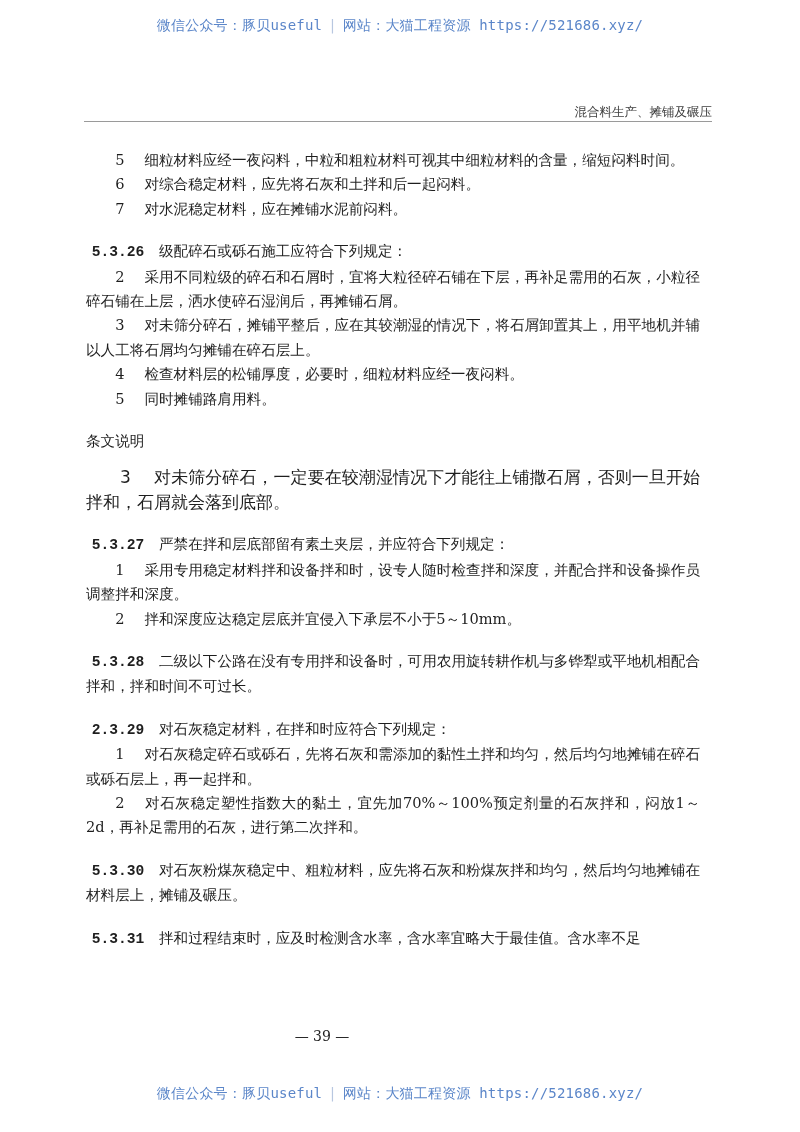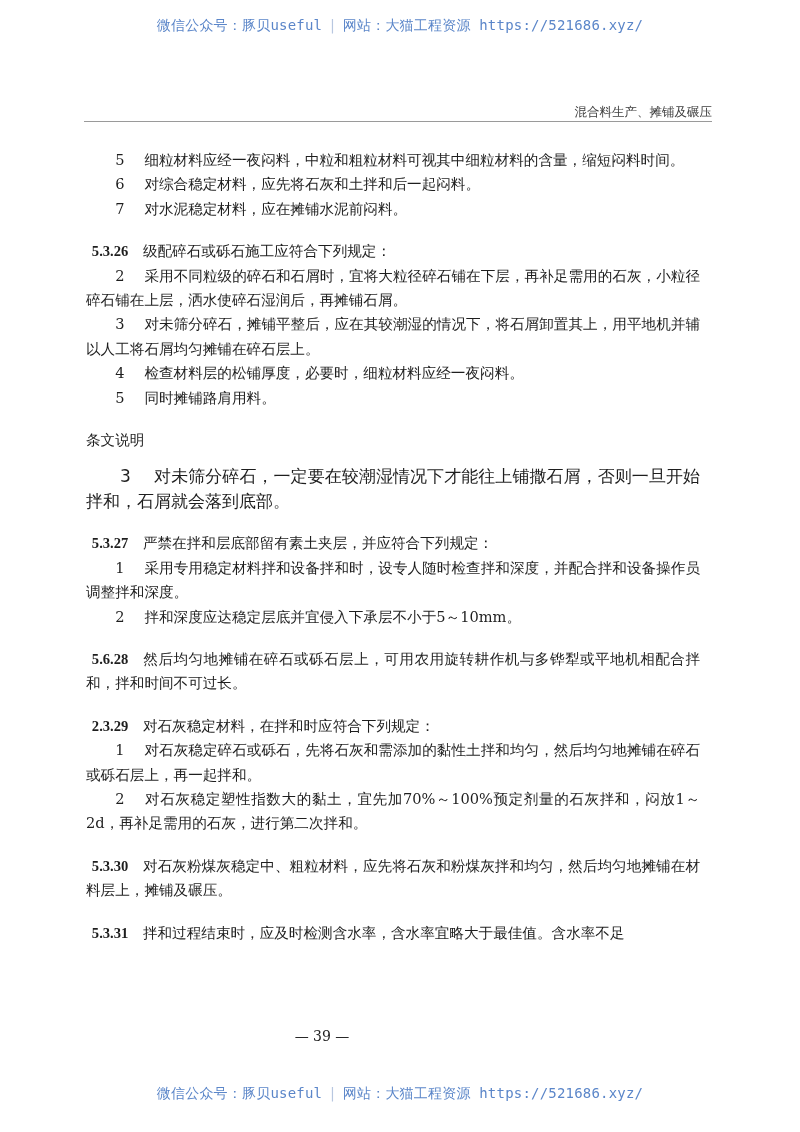--- a/index.html
+++ b/index.html
@@ -12,21 +12,21 @@
   .watermark.bottom { top:1085px; }
   .watermark .sep { color:#b8c7e0; margin:0 6px; }
   .running-head { position:absolute; right:88px; top:104px; font-size:12.5px;
                   font-family:"DejaVu Sans","Liberation Sans",sans-serif; color:#404040; }
   .head-rule { position:absolute; left:84px; right:88px; top:121px; height:1px; background:#9a9a9a; }
   .content { position:absolute; left:86px; top:148px; width:614px; font-size:14.6px; line-height:24.4px; }
   p { margin:0; text-align:justify; }
   .item { text-indent:2em; }
   .num { display:inline-block; text-indent:0; width:2em; }
   .clause { margin-top:18px; text-indent:0.4em; }
-  .clause .cno { font-weight:bold; font-family:Liberation Serif, serif; margin-right:1em; }
+  .clause .cno { font-weight:bold; font-family:Liberation Mono, monospace; margin-right:1em; }
   .note-title { margin-top:18px; font-family:"DejaVu Sans","Liberation Sans",sans-serif; }
   .note { margin-top:12px; font-family:"DejaVu Sans","Liberation Sans",sans-serif; font-size:17px; }
   .page-no { position:absolute; left:0; width:644px; top:1028px; text-align:center; font-size:14px; }
 </style>
 </head>
 <body>
 
 <div class="watermark top">
   <span>微信公众号：豚贝useful</span><span class="sep">|</span><span>网站：大猫工程资源 https://521686.xyz/</span>
 </div>
@@ -45,21 +45,21 @@
   <p class="item"><span class="num">4</span><span>检查材料层的松铺厚度，必要时，细粒材料应经一夜闷料。</span></p>
   <p class="item"><span class="num">5</span><span>同时摊铺路肩用料。</span></p>
 
   <p class="note-title">条文说明</p>
   <p class="item note"><span class="num">3</span><span>对未筛分碎石，一定要在较潮湿情况下才能往上铺撒石屑，否则一旦开始拌和，石屑就会落到底部。</span></p>
 
   <p class="clause"><span class="cno">5.3.27</span><span>严禁在拌和层底部留有素土夹层，并应符合下列规定：</span></p>
   <p class="item"><span class="num">1</span><span>采用专用稳定材料拌和设备拌和时，设专人随时检查拌和深度，并配合拌和设备操作员调整拌和深度。</span></p>
   <p class="item"><span class="num">2</span><span>拌和深度应达稳定层底并宜侵入下承层不小于5～10mm。</span></p>
 
-  <p class="clause"><span class="cno">5.6.28</span><span>然后均匀地摊铺在碎石或砾石层上，可用农用旋转耕作机与多铧犁或平地机相配合拌和，拌和时间不可过长。</span></p>
+  <p class="clause"><span class="cno">5.3.28</span><span>二级以下公路在没有专用拌和设备时，可用农用旋转耕作机与多铧犁或平地机相配合拌和，拌和时间不可过长。</span></p>
 
   <p class="clause"><span class="cno">2.3.29</span><span>对石灰稳定材料，在拌和时应符合下列规定：</span></p>
   <p class="item"><span class="num">1</span><span>对石灰稳定碎石或砾石，先将石灰和需添加的黏性土拌和均匀，然后均匀地摊铺在碎石或砾石层上，再一起拌和。</span></p>
   <p class="item"><span class="num">2</span><span>对石灰稳定塑性指数大的黏土，宜先加70%～100%预定剂量的石灰拌和，闷放1～2d，再补足需用的石灰，进行第二次拌和。</span></p>
 
   <p class="clause"><span class="cno">5.3.30</span><span>对石灰粉煤灰稳定中、粗粒材料，应先将石灰和粉煤灰拌和均匀，然后均匀地摊铺在材料层上，摊铺及碾压。</span></p>
 
   <p class="clause"><span class="cno">5.3.31</span><span>拌和过程结束时，应及时检测含水率，含水率宜略大于最佳值。含水率不足</span></p>
 </div>
 

